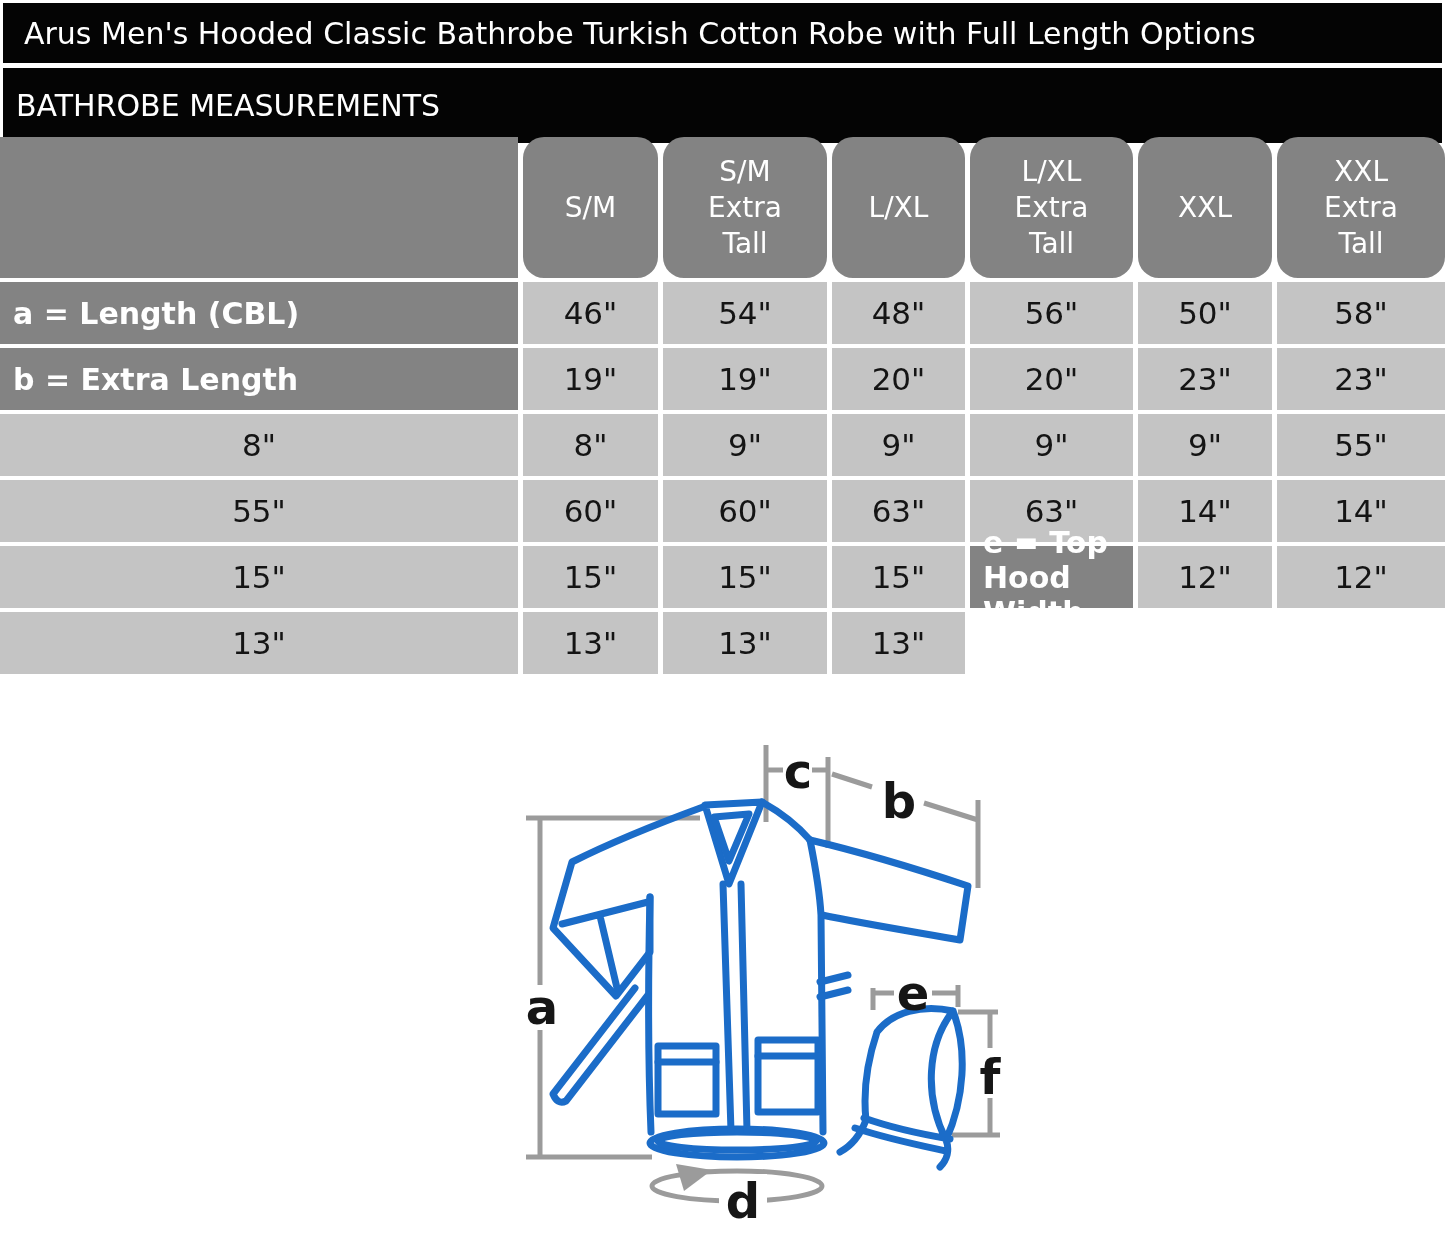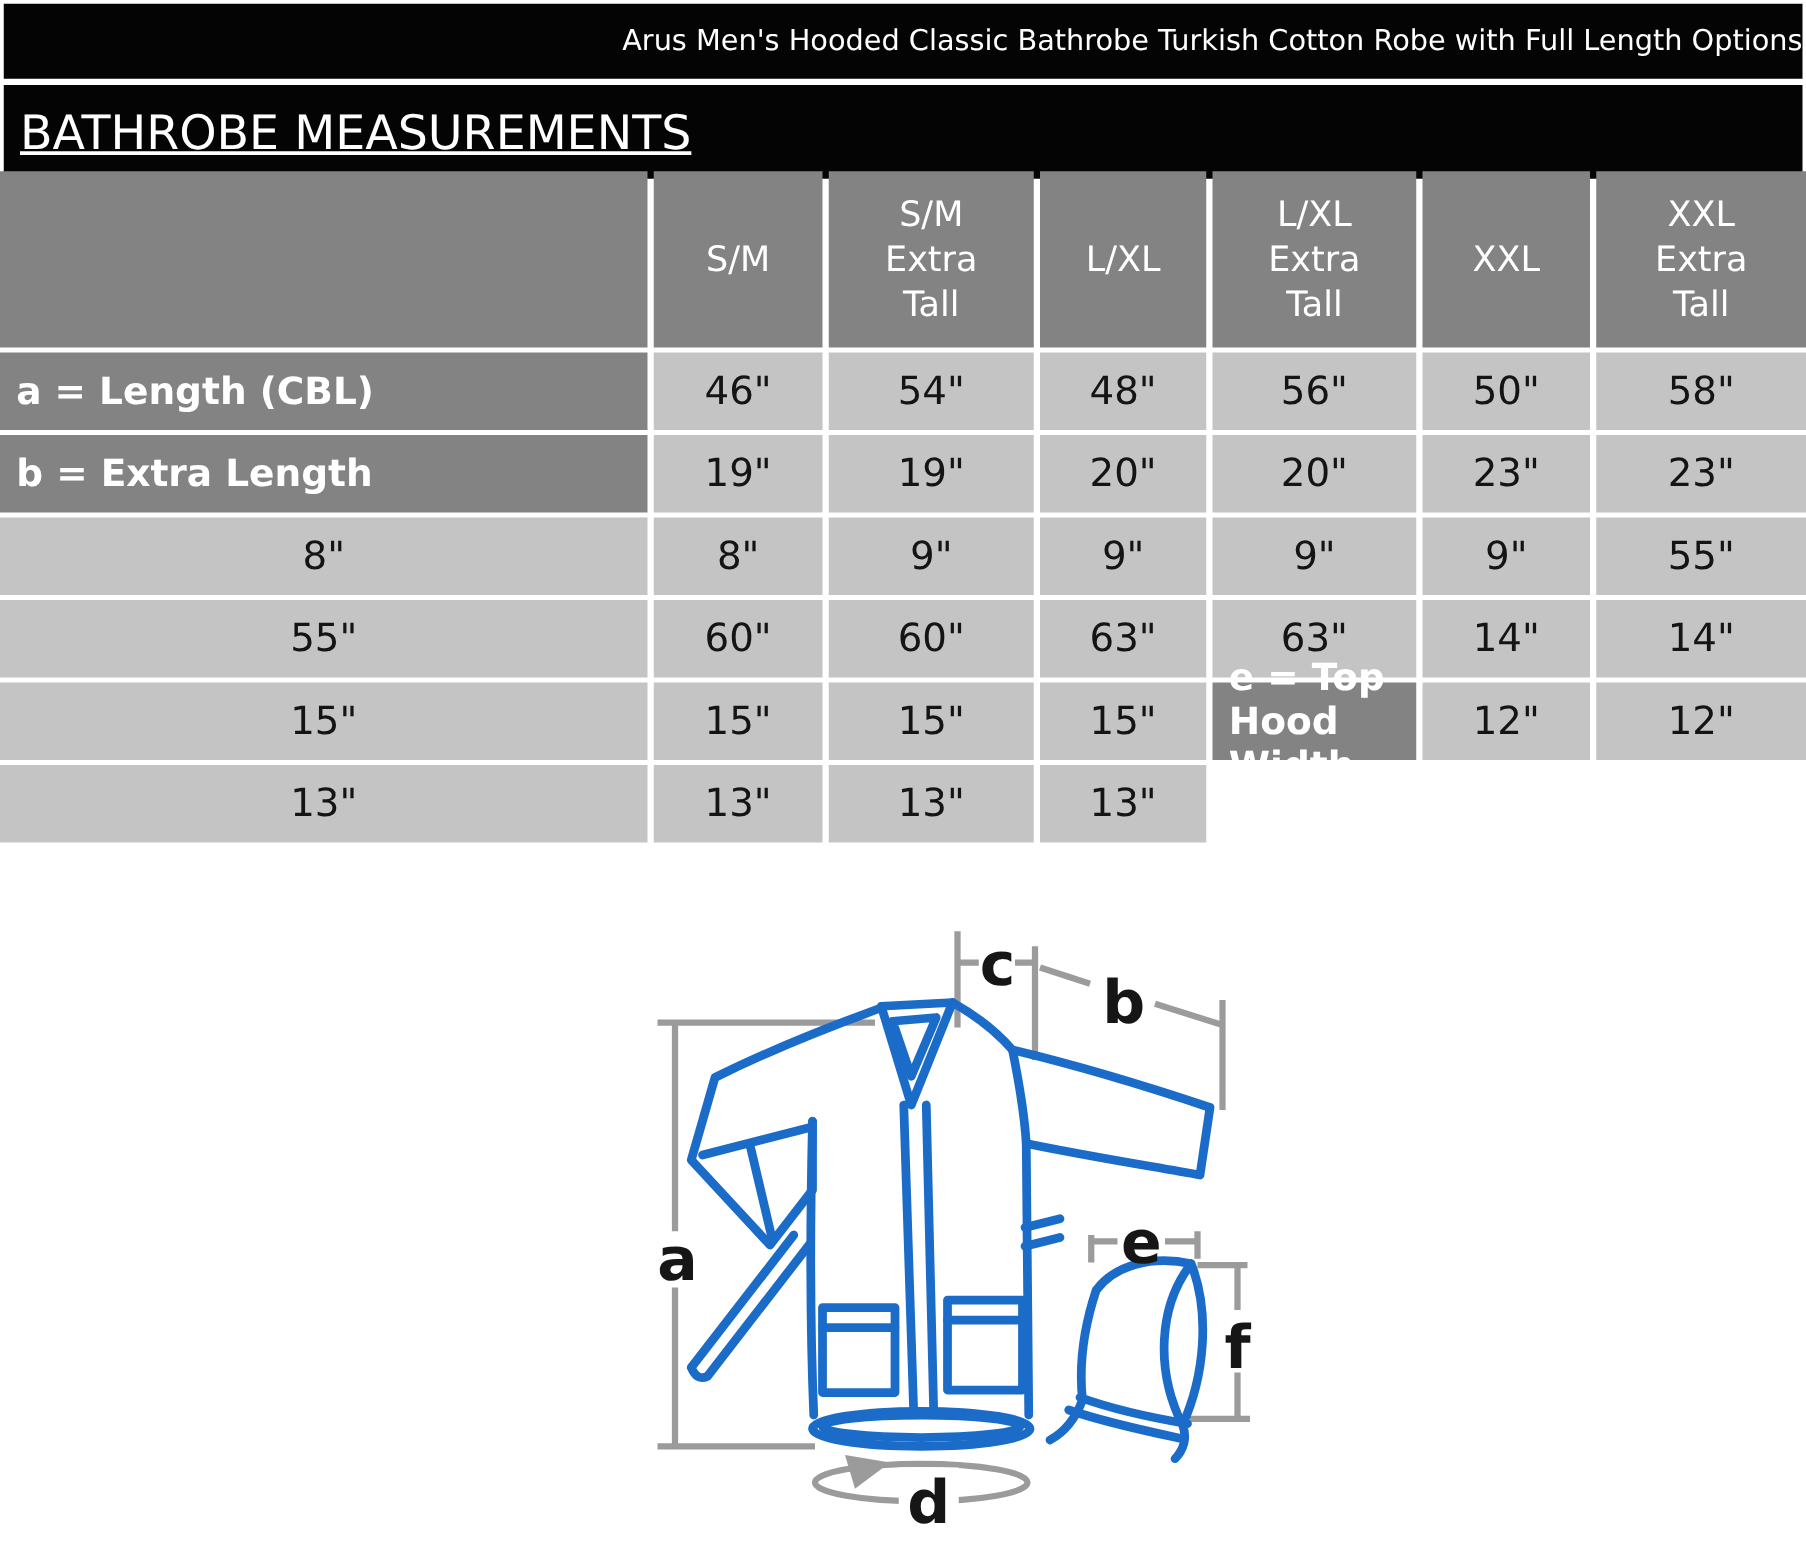--- a/index.html
+++ b/index.html
@@ -6,33 +6,33 @@
   body {
     width:1445px; height:1244px; position:relative;
     background:#ffffff; overflow:hidden;
     font-family:"DejaVu Sans", "Liberation Sans", sans-serif;
   }
   .bar {
     position:absolute; left:3px; right:3px;
     background:#040404; color:#ffffff;
     display:flex; align-items:center;
   }
-  .bar1 { top:3px; height:60px; padding-left:21px; font-size:23px;justify-content:flex-end; }
-  .bar2 { top:68px; height:75px; padding-left:13px; font-size:38px;text-decoration:underline; }
+  .bar1 { top:3px; height:60px; padding-left:21px; font-size:30px; }
+  .bar2 { top:68px; height:75px; padding-left:13px; font-size:30px; }
 
   .tbl {
     position:absolute; top:137px; left:0; width:1445px;
     display:grid;
     grid-template-columns:518px 135px 164px 133px 163px 134px 168px;
     grid-template-rows:141px 62px 62px 62px 62px 62px 62px;
     column-gap:5px; row-gap:4px;
   }
   .cell { display:flex; align-items:center; justify-content:center; }
   .hdr  { background:#838383; color:#ffffff; font-size:28px; line-height:36px;
-          flex-direction:column; text-align:center; }
+          flex-direction:column; text-align:center;border-radius:21px; }
   .lbl  { background:#838383; color:#ffffff; font-size:30px;
           justify-content:flex-start; padding-left:13px; box-sizing:border-box;font-weight:bold; }
   .val  { background:#c4c4c4; color:#141414; font-size:31px; }
   .hl   { display:block; }
 
   svg.diagram { position:absolute; left:0; top:0; }
   .dimtext { font-size:48px; font-weight:bold; fill:#161616; text-anchor:middle;
              font-family:"DejaVu Sans","Liberation Sans",sans-serif; }
 </style>
 </head>

